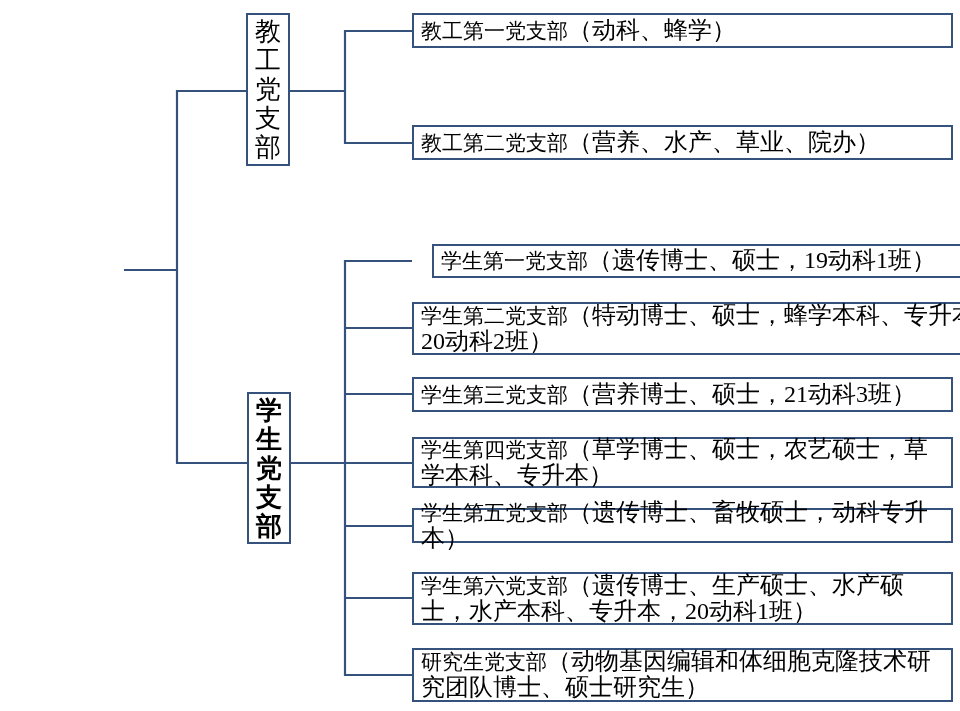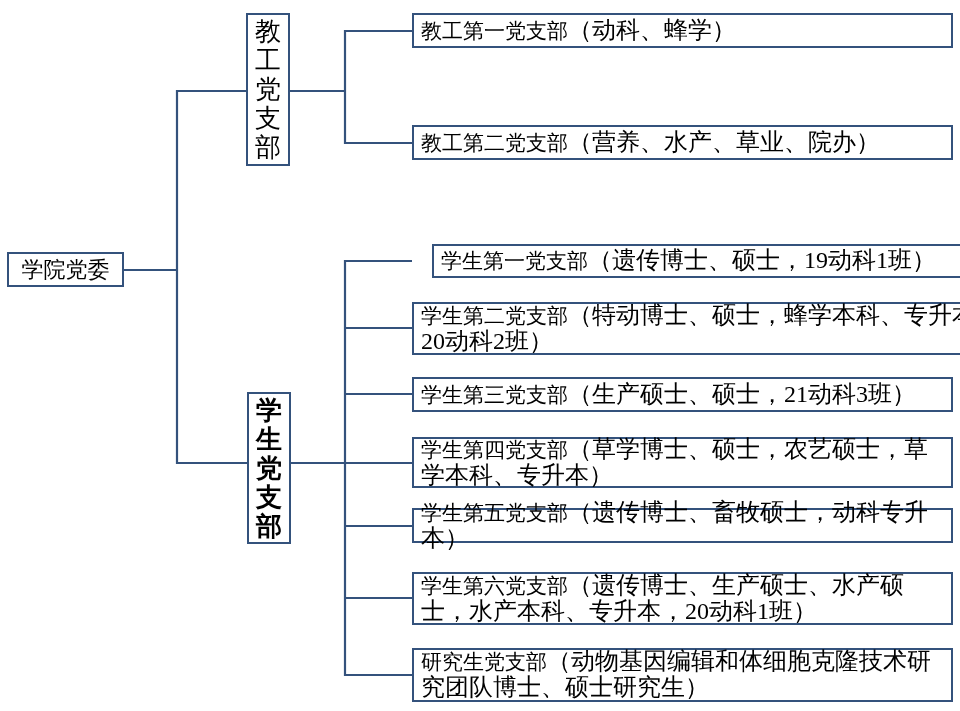--- a/index.html
+++ b/index.html
@@ -80,23 +80,20 @@
     <line x1="291" y1="463" x2="412" y2="463"></line>
     <line x1="345" y1="260" x2="345" y2="676"></line>
     <line x1="344" y1="261" x2="412" y2="261"></line>
     <line x1="344" y1="328" x2="412" y2="328"></line>
     <line x1="344" y1="394" x2="412" y2="394"></line>
     <line x1="344" y1="526" x2="412" y2="526"></line>
     <line x1="344" y1="598" x2="412" y2="598"></line>
     <line x1="344" y1="675" x2="412" y2="675"></line>
   </svg>
 
-  <div class="box root-box" style="left:7px; top:252px; width:117px; height:35px;">
-    <span>学院党委</span>
-  </div>
 
   <div class="box vbox" style="left:246px; top:13px; width:44px; height:153px;">
     <span class="vtext">教工党支部</span>
   </div>
 
   <div class="box vbox" style="left:247px; top:392px; width:44px; height:152px;font-weight:bold;">
     <span class="vtext">学生党支部</span>
   </div>
 
   <div class="box leaf" style="left:412px; top:13px; width:541px; height:35px;">
@@ -109,21 +106,21 @@
 
   <div class="box leaf" style="left:432px; top:244px; width:541px; height:34px;">
     <div class="txt"><span>学生第一党支部</span><span class="dt">（遗传博士、硕士，19动科1班）</span></div>
   </div>
 
   <div class="box leaf" style="left:412px; top:302px; width:651px; height:53px;">
     <div class="txt"><span>学生第二党支部</span><span class="dt">（特动博士、硕士，蜂学本科、专升本，19、20动科2班）</span></div>
   </div>
 
   <div class="box leaf" style="left:412px; top:377px; width:541px; height:35px;">
-    <div class="txt"><span>学生第三党支部</span><span class="dt">（生产硕士、硕士，21动科3班）</span></div>
+    <div class="txt"><span>学生第三党支部</span><span class="dt">（营养博士、硕士，21动科3班）</span></div>
   </div>
 
   <div class="box leaf" style="left:412px; top:437px; width:541px; height:51px;">
     <div class="txt"><span>学生第四党支部</span><span class="dt">（草学博士、硕士，农艺硕士，草学本科、专升本）</span></div>
   </div>
 
   <div class="box leaf" style="left:412px; top:508px; width:541px; height:35px;">
     <div class="txt"><span>学生第五党支部</span><span class="dt">（遗传博士、畜牧硕士，动科专升本）</span></div>
   </div>
 

